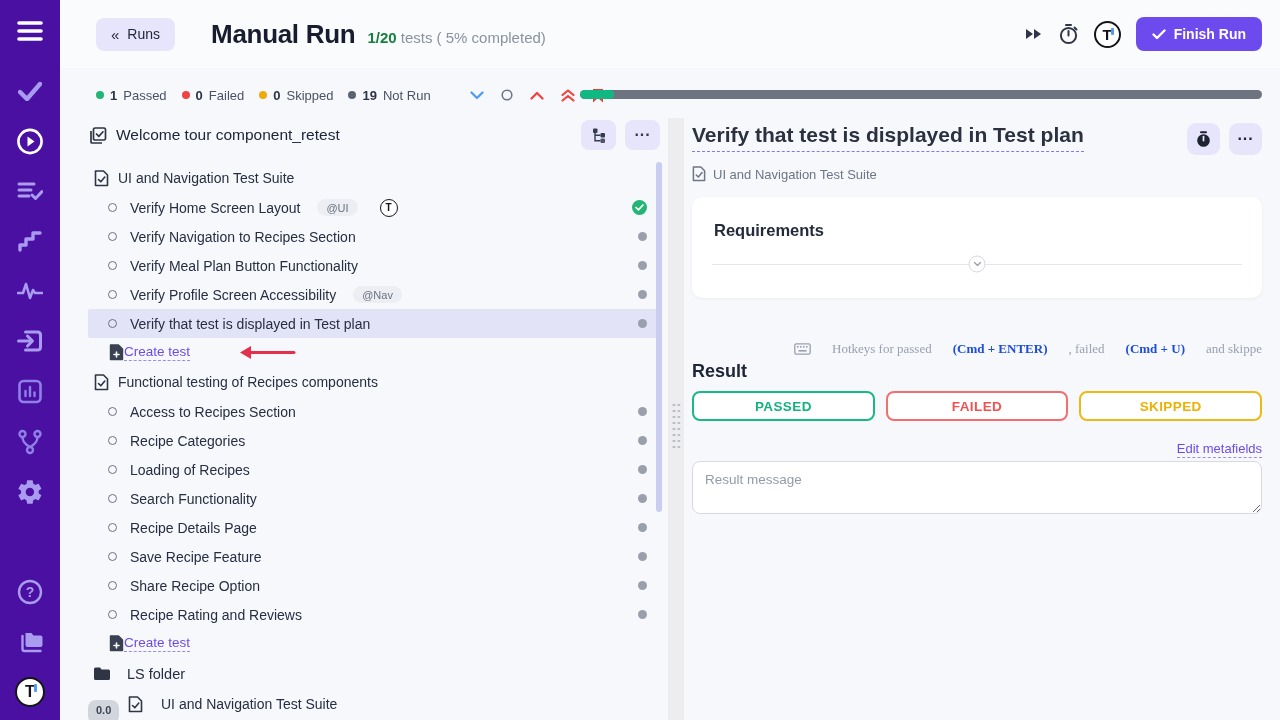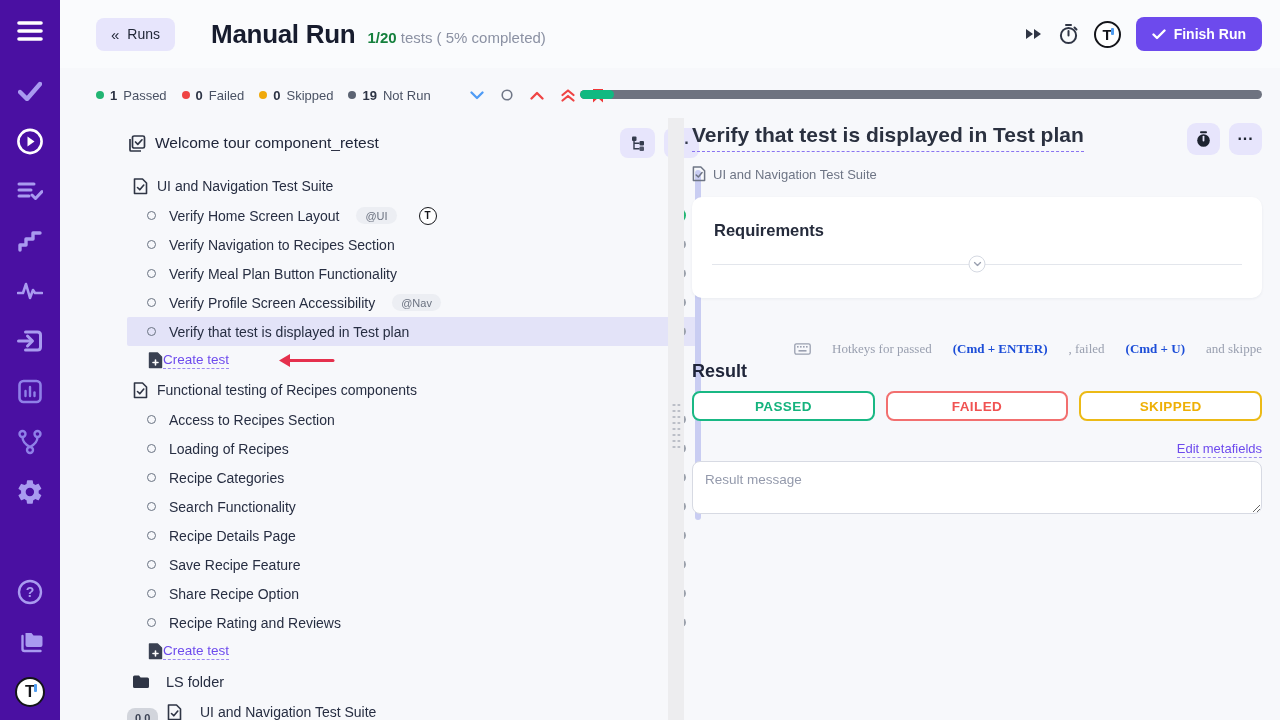--- a/index.html
+++ b/index.html
@@ -32,21 +32,21 @@
   .statusrow { position:absolute; left:96px; right:18px; top:85px; height:20px; display:flex; align-items:center; }
   .stat { display:flex; align-items:center; gap:6px; font-size:13px; color:#4a5264; margin-right:15px; }
   .stat b { color:#2c3344; }
   .dot { width:8px; height:8px; border-radius:50%; }
   .s-filters { display:flex; align-items:center; gap:17px; margin-left:24px; }
   .s-filters > span { cursor:pointer; display:flex; }
   .progress { position:absolute; left:484px; right:0; top:5px; height:9px; border-radius:5px; background:#6e7380; overflow:hidden; }
   .progress-fill { height:100%; width:5%; background:#10b981; border-radius:5px; }
 
   
-  .left-panel { position:absolute; left:88px; top:118px; width:572px; bottom:0;margin-left:39px; }
+  .left-panel { position:absolute; left:88px; top:110px; width:572px; bottom:0; }
   .panel-header { position:absolute; top:10px; left:0; right:0; height:30px; display:flex; align-items:center; }
   .run-title { margin-left:9px; font-size:15.5px; color:#20263a; }
   .ph-actions { margin-left:auto; display:flex; gap:9px; }
   .ph-btn { width:35px; height:30px; background:#e7e5fc; border-radius:8px; display:flex; align-items:center; justify-content:center; cursor:pointer; color:#343b4d; font-weight:700; }
   .tree { position:absolute; top:53px; left:0; right:0; }
   .trow { height:29px; display:flex; align-items:center; font-size:14px; color:#272e42; padding-right:13px; cursor:pointer; }
   .trow.suite { height:30px; padding-left:6px; gap:9px; }
   .trow.test { padding-left:20px; gap:13px; }
   .trow.selected { background:#e3e3f8; border-radius:2px; }
   .trow.create { padding-left:21px; }
@@ -363,28 +363,28 @@
     </div>
     <div class="trow test">
         <span class="circle"></span>
         <span>Access to Recipes Section</span>
         <span class="status">
           <span class="gray"></span>
         </span>
       </div>
     <div class="trow test">
         <span class="circle"></span>
+        <span>Recipe Categories</span>
+        <span class="status">
+          <span class="gray"></span>
+        </span>
+      </div>
+    <div class="trow test">
+        <span class="circle"></span>
         <span>Loading of Recipes</span>
-        <span class="status">
-          <span class="gray"></span>
-        </span>
-      </div>
-    <div class="trow test">
-        <span class="circle"></span>
-        <span>Recipe Categories</span>
         <span class="status">
           <span class="gray"></span>
         </span>
       </div>
     <div class="trow test">
         <span class="circle"></span>
         <span>Search Functionality</span>
         <span class="status">
           <span class="gray"></span>
         </span>

